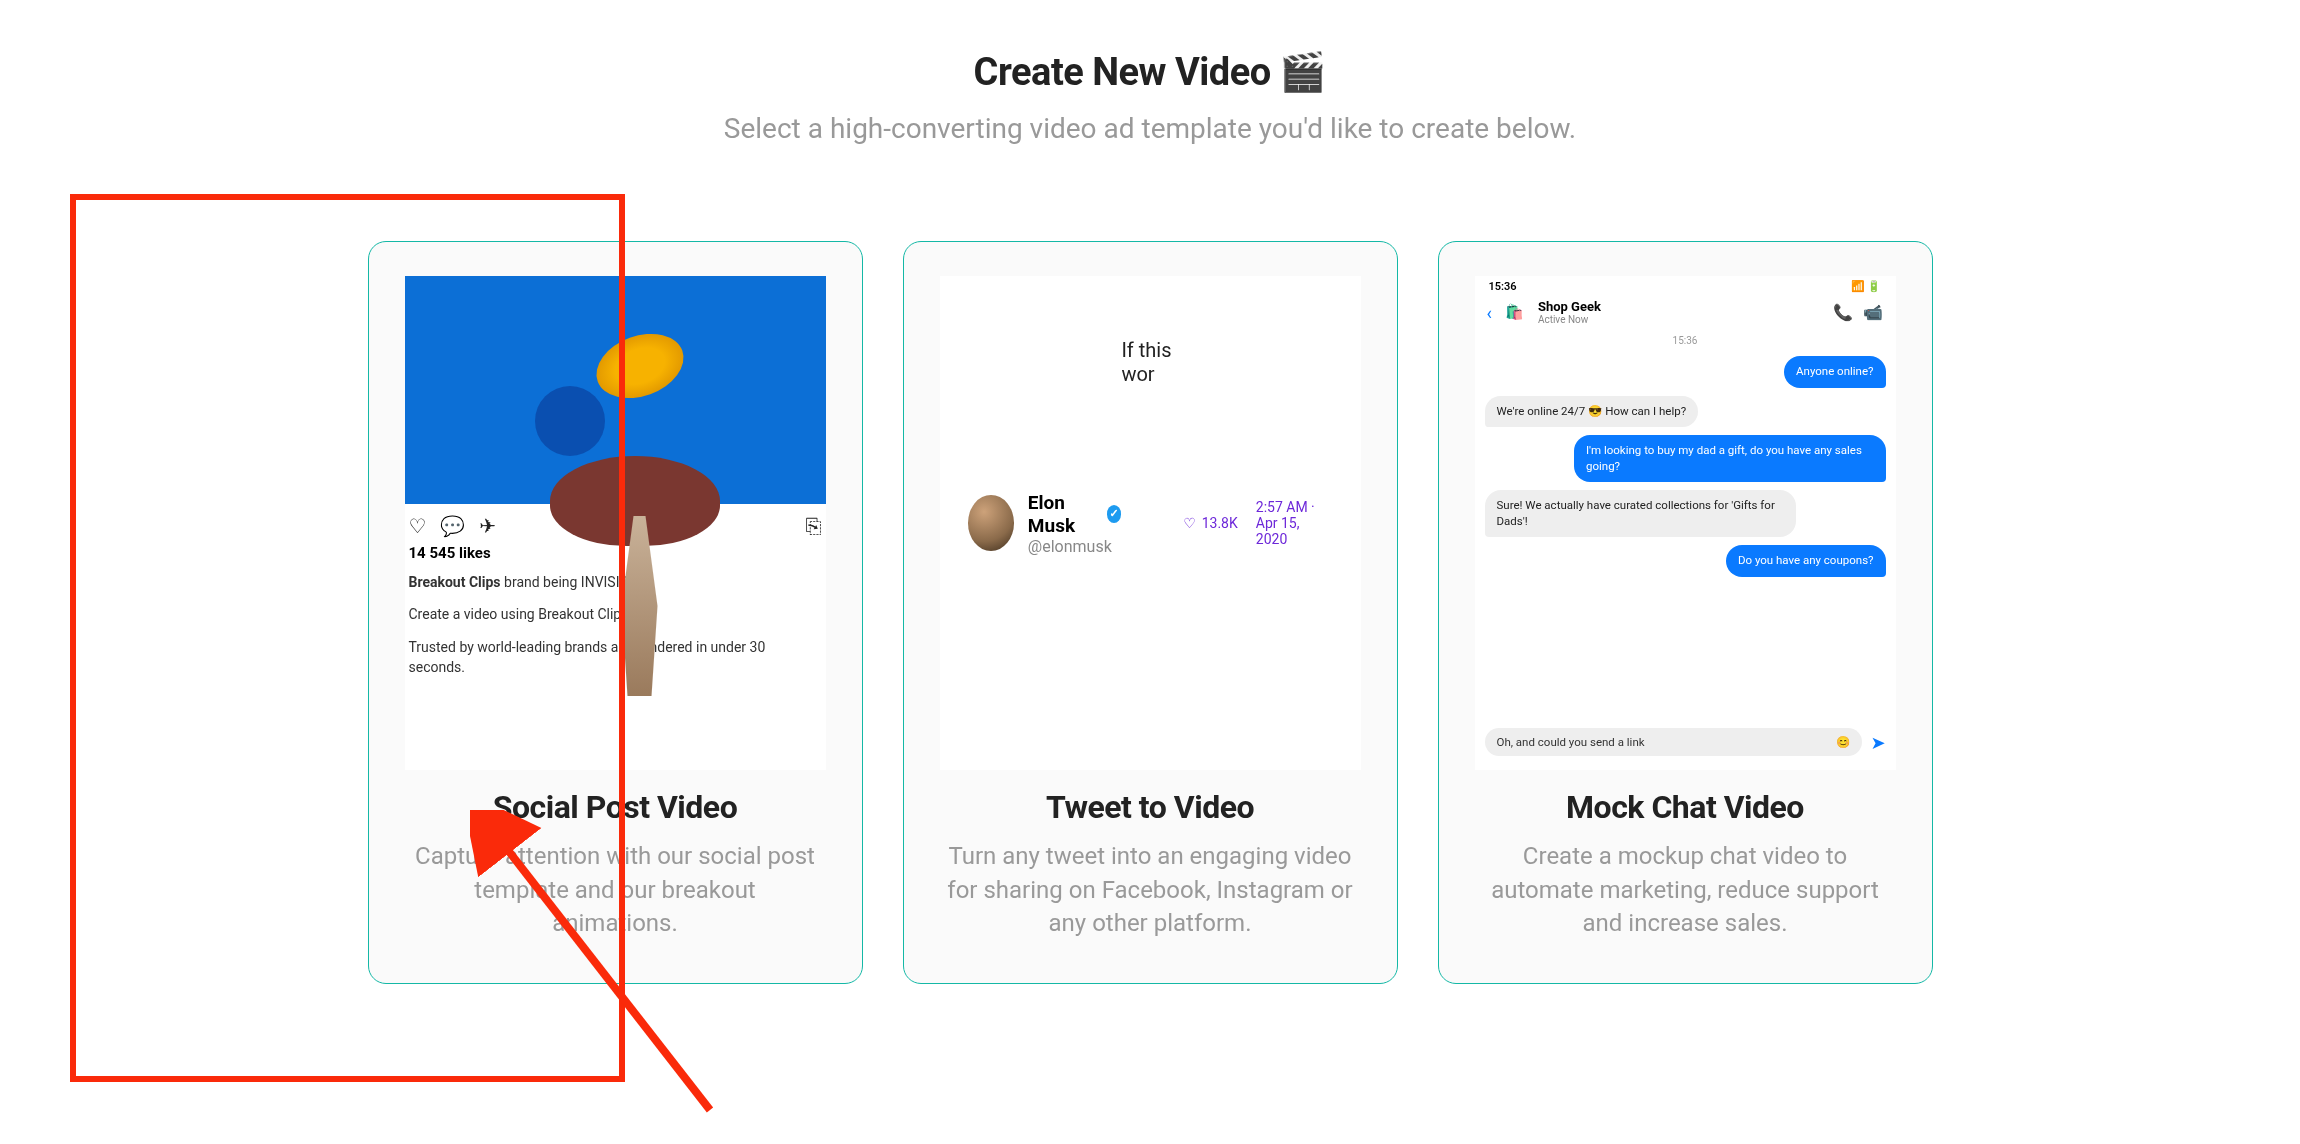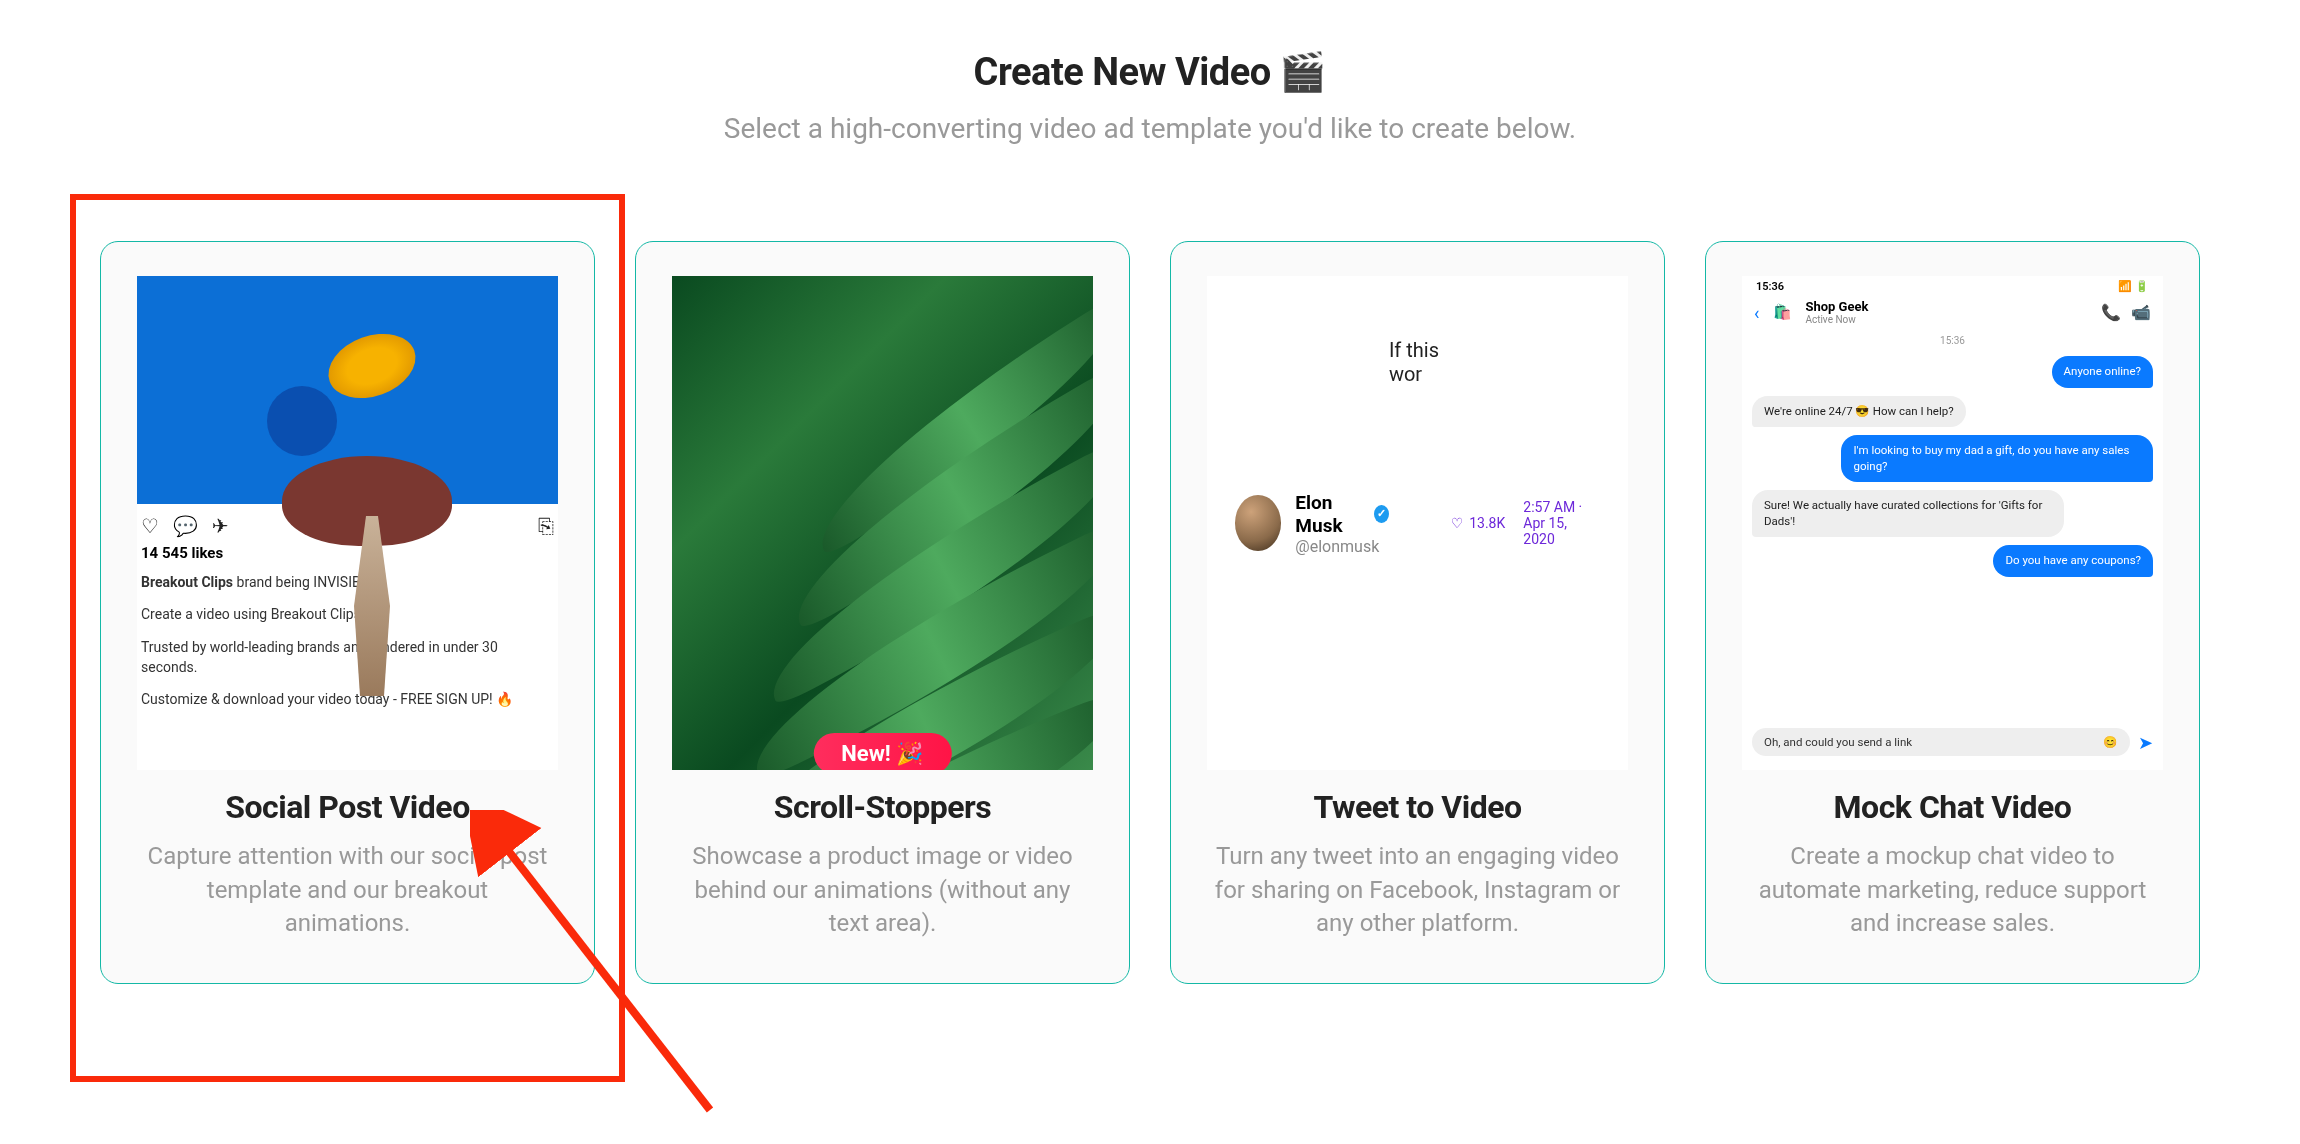--- a/index.html
+++ b/index.html
@@ -234,41 +234,25 @@
         <span>♡</span>
         <span>💬</span>
         <span>✈</span>
         <span class="spacer"></span>
         <span>⎘</span>
       </div>
       <div class="sp-likes">14 545 likes</div>
       <div class="sp-text"><strong>Breakout Clips</strong> <span>brand being INVISIBLE?</span></div>
       <div class="sp-text">Create a video using Breakout Clips! 🎬</div>
       <div class="sp-text">Trusted by world-leading brands and rendered in under 30 seconds.</div>
-      <div class="sp-text">Customize &amp; download your video today - FREE SIGN UP! 🔥</div>
     </div>
     <h2 class="card-title">Social Post Video</h2>
     <p class="card-desc">Capture attention with our social post template and our breakout animations.</p>
   </div>
 
-  <div class="card">
-    <div class="card-preview">
-      <div class="plant-preview">
-        <div class="plant-leaf" style="width:380px;height:70px;top:20px;right:-20px;transform:rotate(-32deg);"></div>
-        <div class="plant-leaf" style="width:400px;height:75px;top:90px;right:-20px;transform:rotate(-30deg);"></div>
-        <div class="plant-leaf" style="width:420px;height:78px;top:165px;right:-20px;transform:rotate(-28deg);"></div>
-        <div class="plant-leaf" style="width:430px;height:80px;top:245px;right:-20px;transform:rotate(-26deg);"></div>
-        <div class="plant-leaf" style="width:440px;height:82px;top:330px;right:-20px;transform:rotate(-24deg);"></div>
-        <div class="plant-leaf" style="width:440px;height:82px;top:415px;right:-20px;transform:rotate(-22deg);"></div>
-      </div>
-      <div class="new-badge">New! 🎉</div>
-    </div>
-    <h2 class="card-title">Scroll-Stoppers</h2>
-    <p class="card-desc">Showcase a product image or video behind our animations (without any text area).</p>
-  </div>
 
   <div class="card">
     <div class="card-preview tweet-box" style="display:flex;flex-direction:row;justify-content:center;">
       <div class="tw-head">
         <div class="tw-avatar"></div>
         <div>
           <div class="tw-name">
             <span>Elon Musk</span>
             <span class="tw-verified">✓</span>
           </div>

